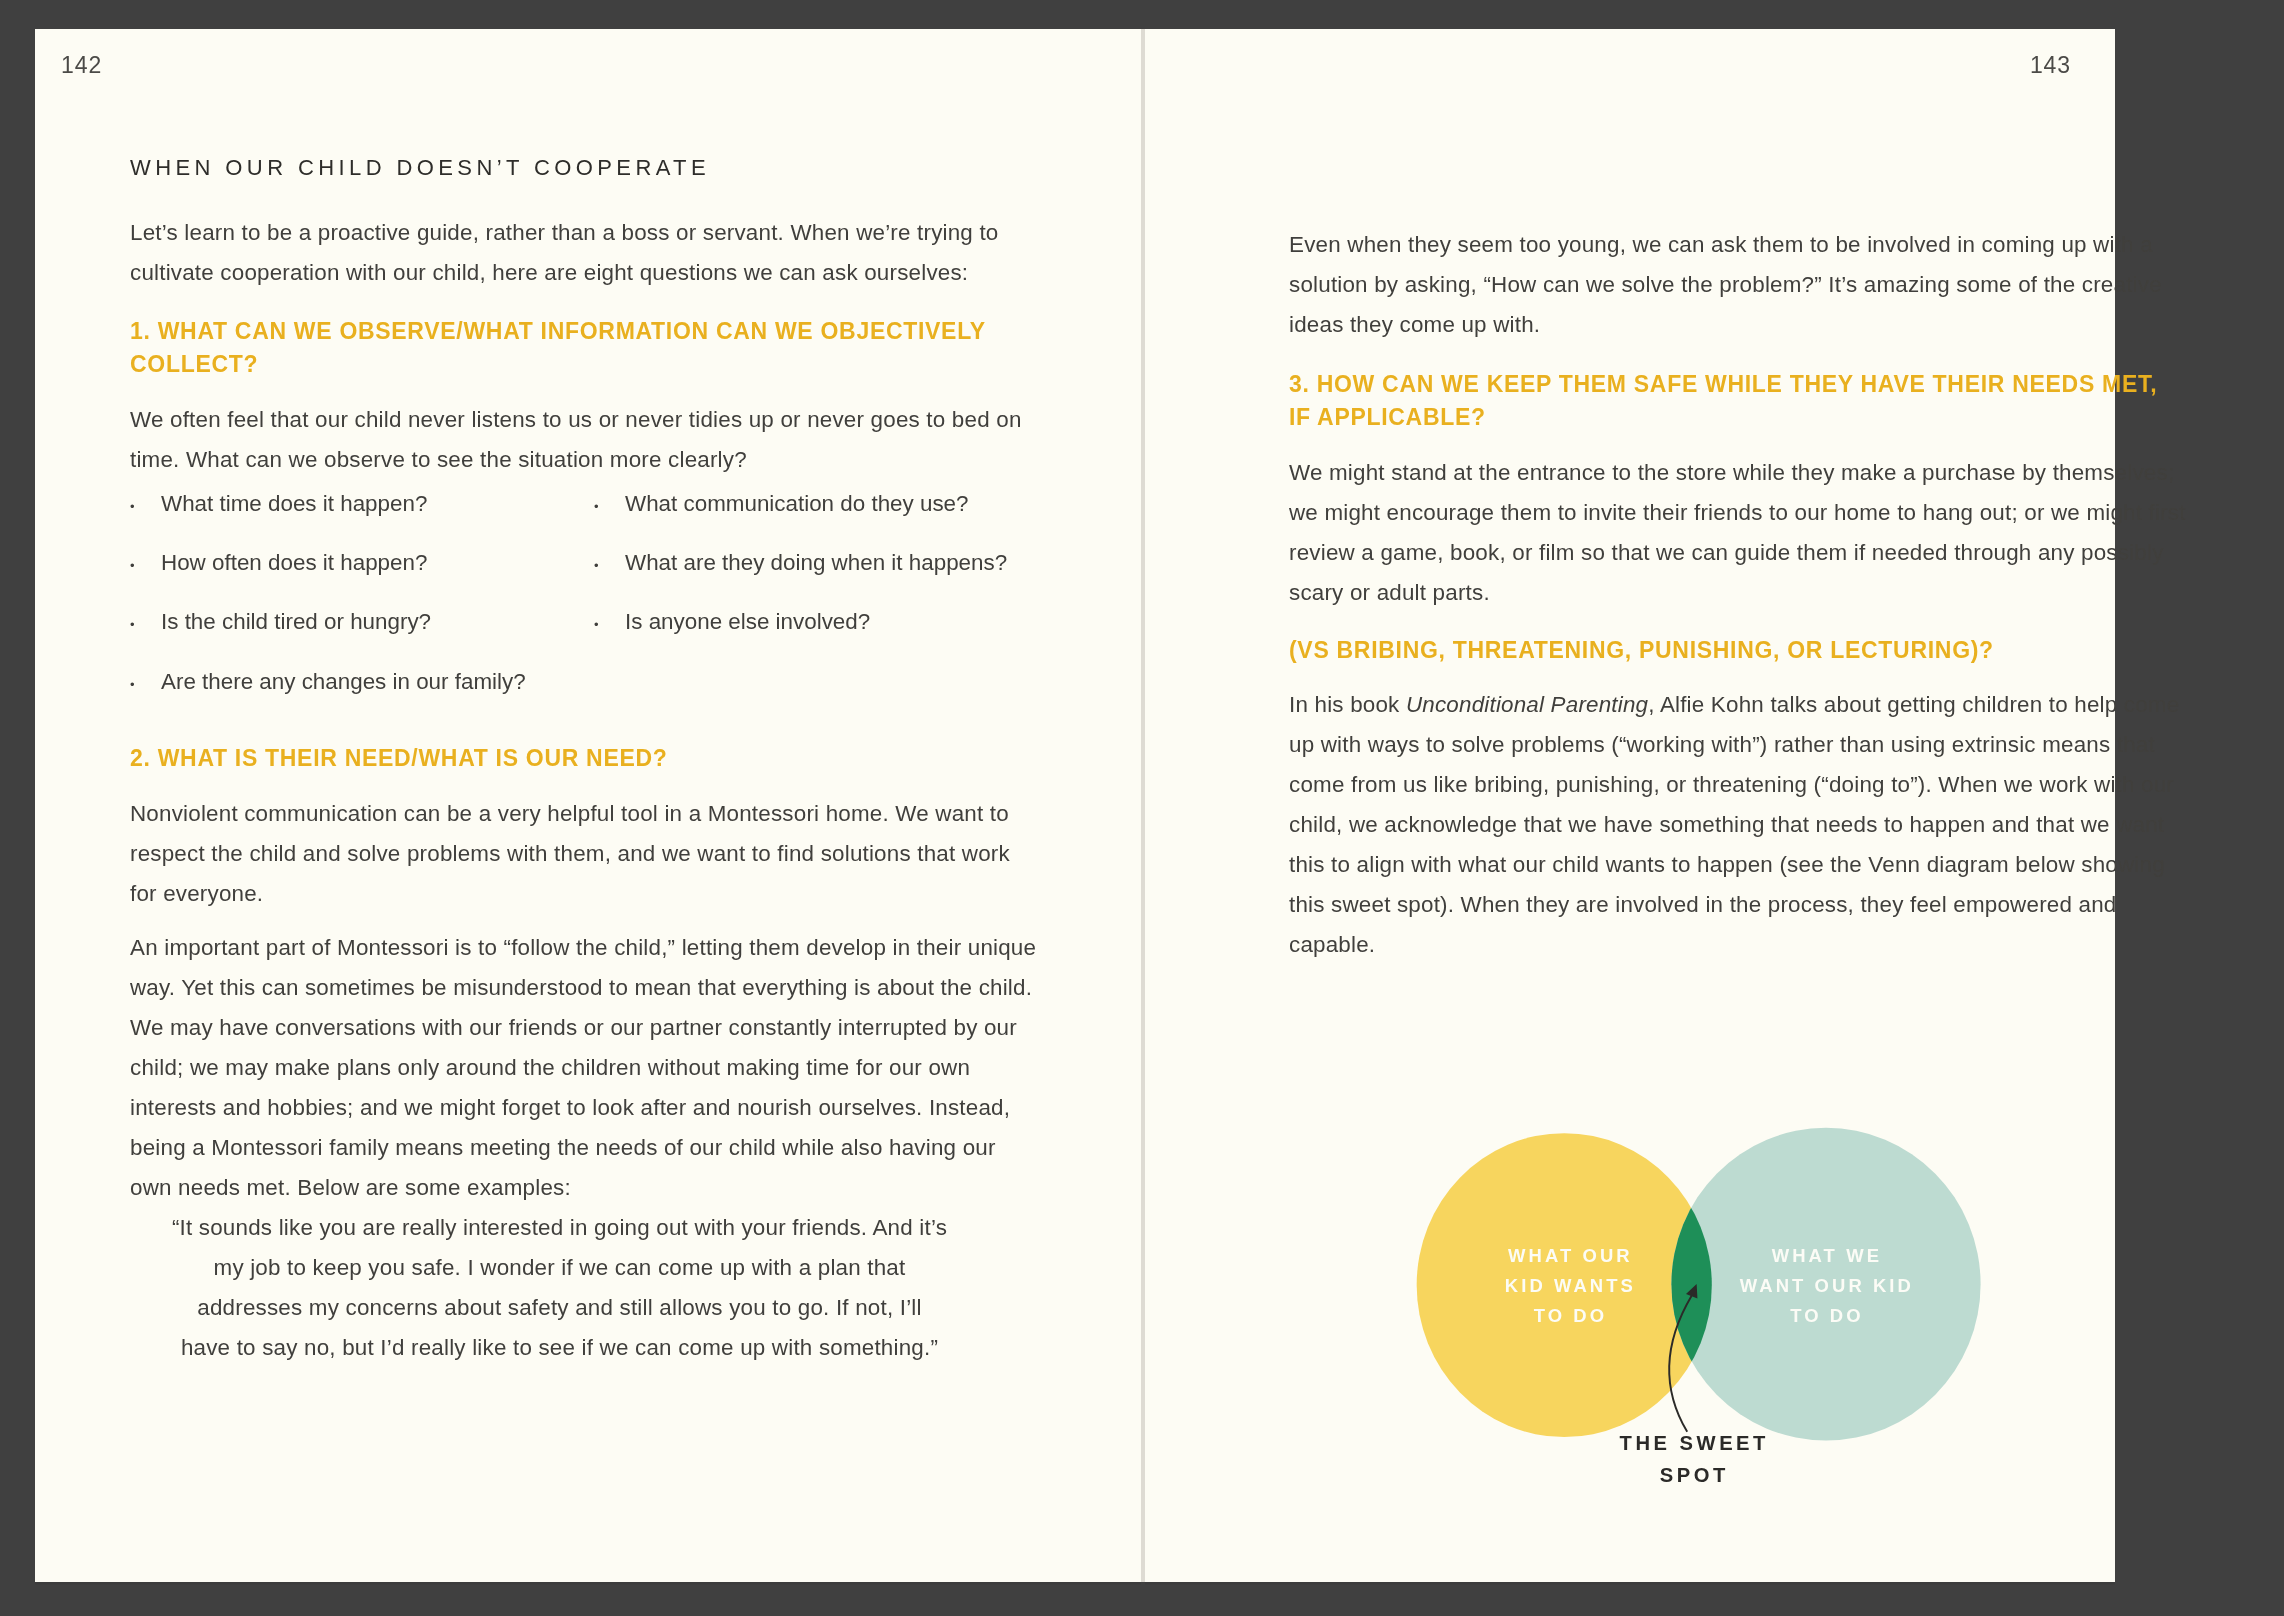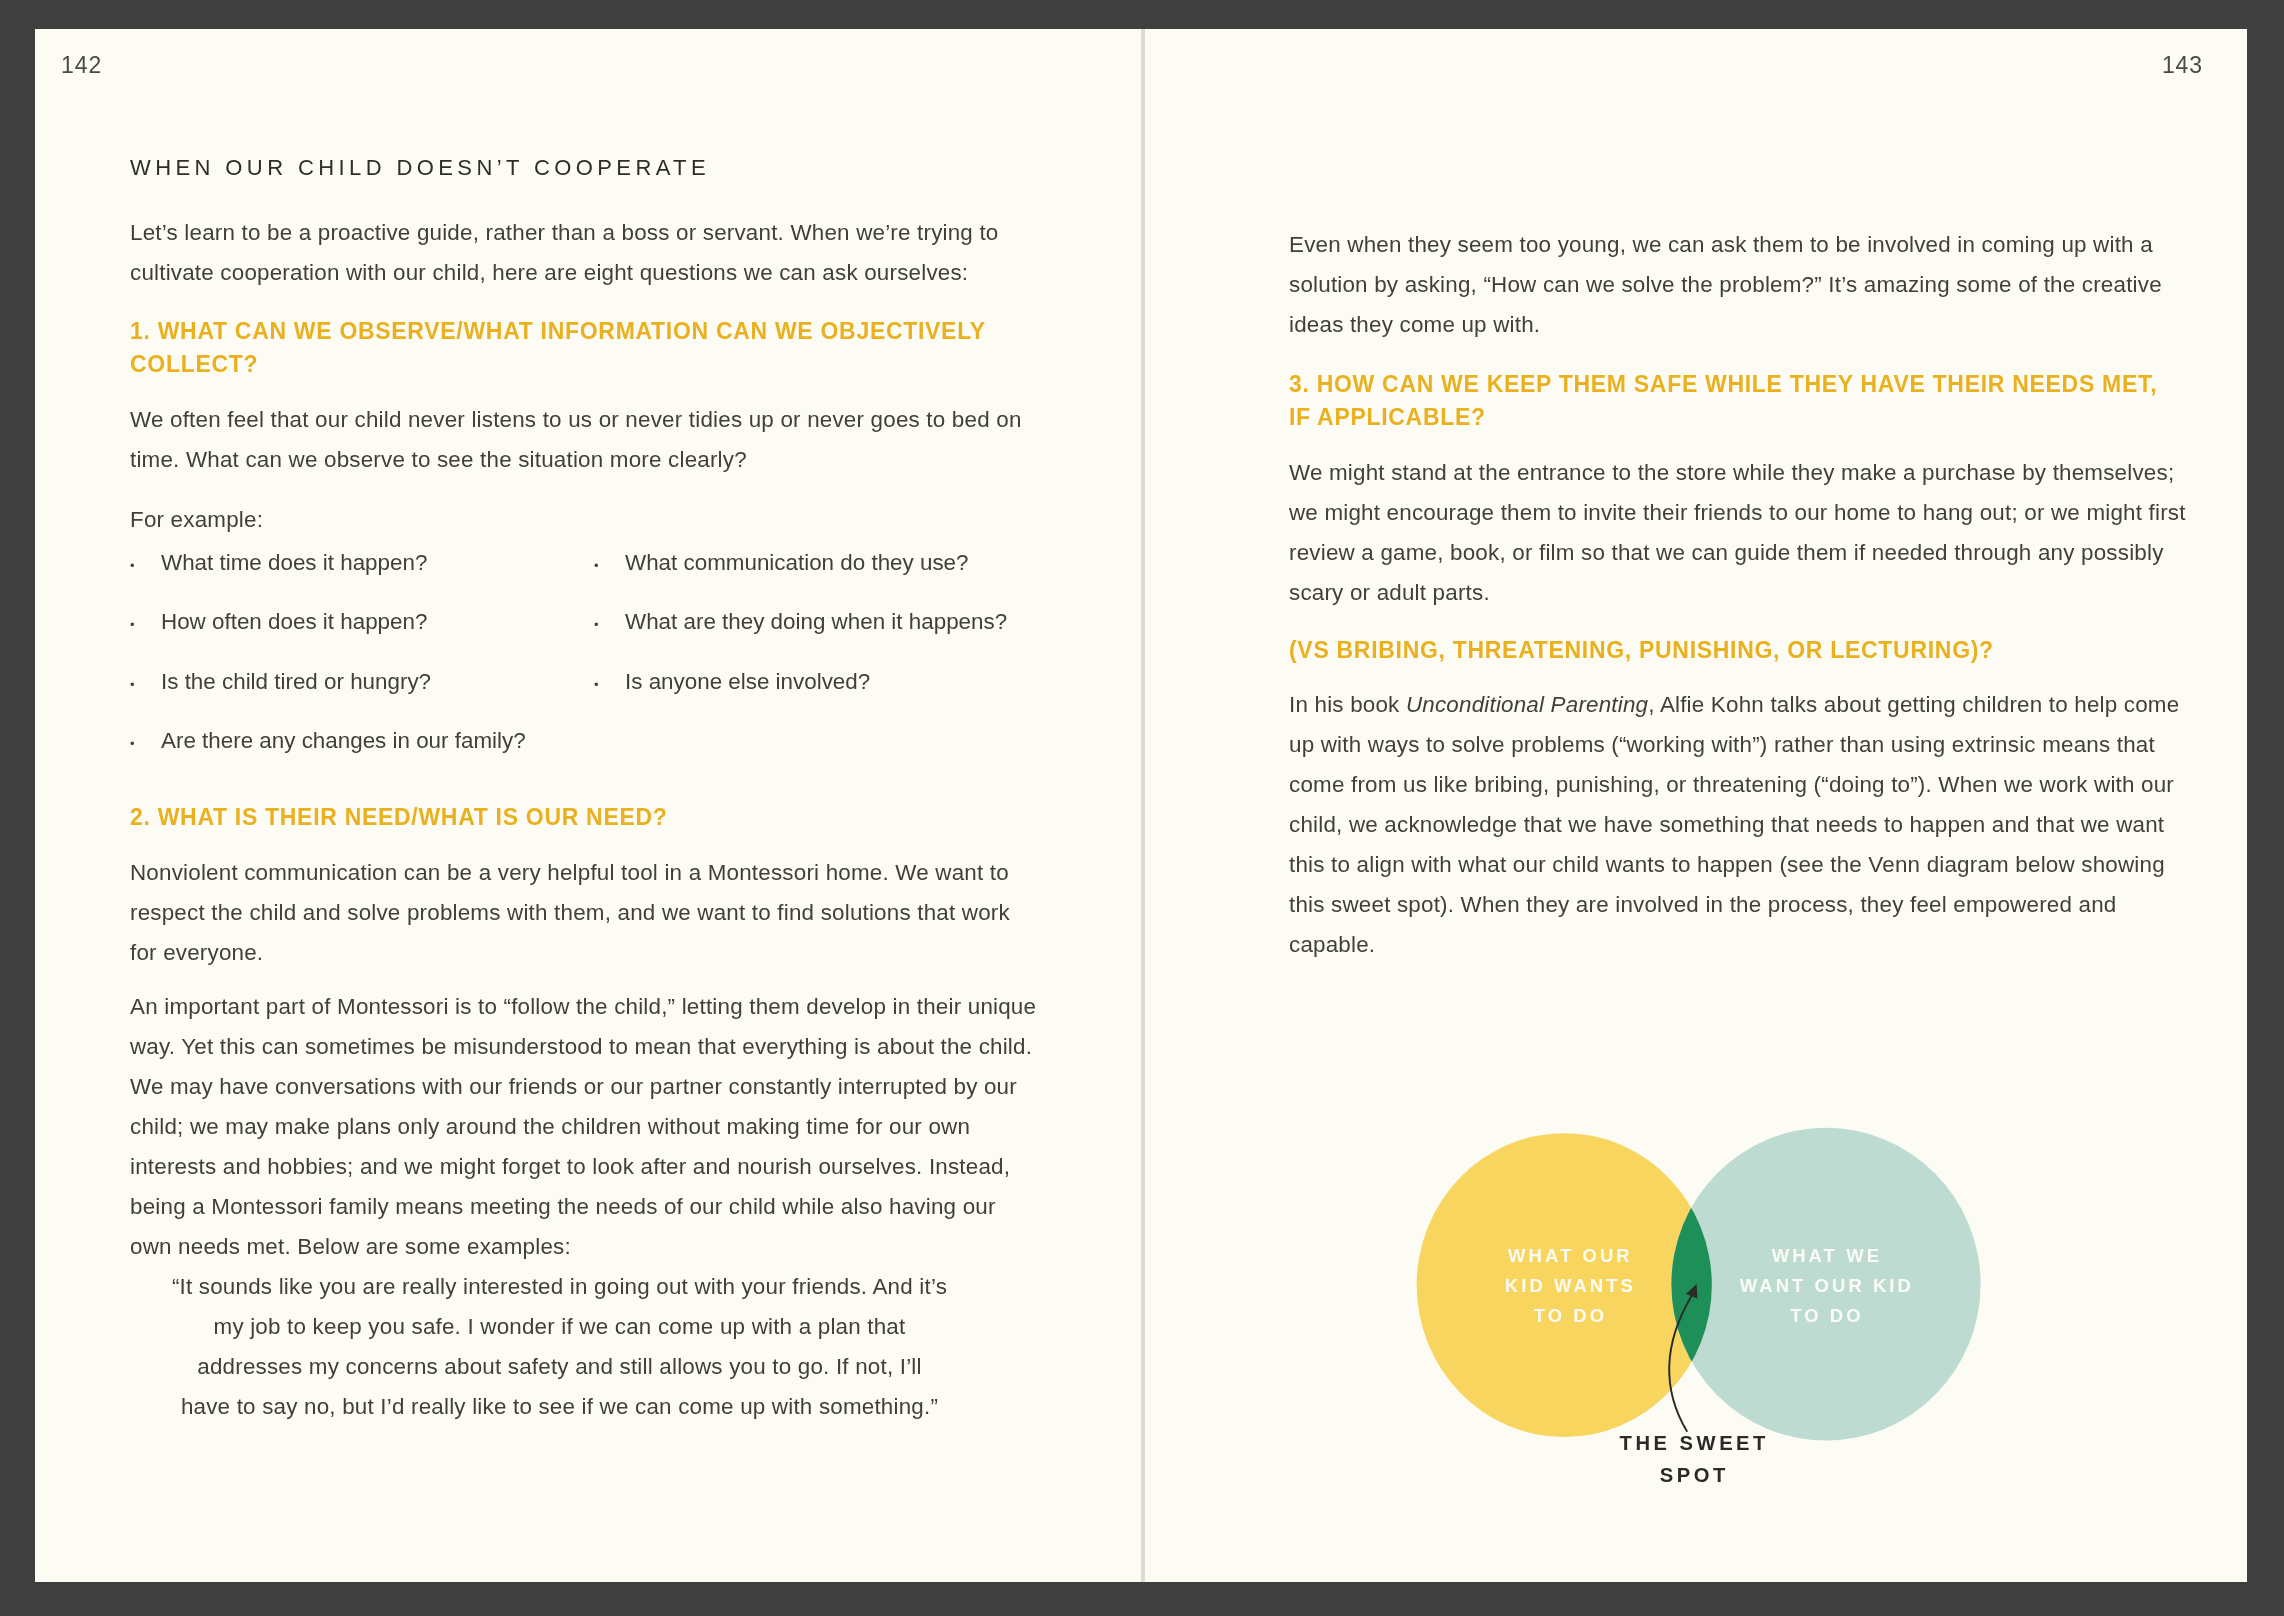--- a/index.html
+++ b/index.html
@@ -7,21 +7,21 @@
     position:relative; width:2284px; height:1616px;
     background:#404040; overflow:hidden;
     font-family:"Liberation Sans", sans-serif;
     color:#403F3C;
   }
   .page {
     position:absolute; top:29px; height:1553px; background:#FDFCF4;
     box-shadow:0 2.6px 0 rgba(0,0,0,0.05);
   }
   .page.left  { left:35px;   width:1106px; }
-  .page.right { left:1145px; width:1102px; }
+  .page.right { left:1145px; width:970px; }
   .gutter {
     position:absolute; left:1141px; top:29px; width:3.5px; height:1553px;
     background:#DEDBD3;
   }
   .pagenum {
     position:absolute; top:23px; font-size:23px; color:#4B4A47; letter-spacing:0.9px;
   }
   .page.left  .pagenum { left:26px; }
   .page.right .pagenum { right:44px; }
 
@@ -87,21 +87,20 @@
 
       <div class="body-text intro">Let’s learn to be a proactive guide, rather than a boss or servant. When we’re trying to cultivate cooperation with our child, here are eight questions we can ask ourselves:</div>
 
       <div class="h1-blk">
         <div class="h-yellow">1. WHAT CAN WE OBSERVE/WHAT INFORMATION CAN WE OBJECTIVELY</div>
         <div class="h-yellow">COLLECT?</div>
       </div>
 
       <div class="body-text p1-blk">We often feel that our child never listens to us or never tidies up or never goes to bed on time. What can we observe to see the situation more clearly?</div>
 
-      <div class="body-text fx-blk">For example:</div>
 
       <div class="bullets">
         <div class="bcol1">
           <div class="brow">
             <span class="dot">•</span>
             <span class="btxt">What time does it happen?</span>
           </div>
           <div class="brow">
             <span class="dot">•</span>
             <span class="btxt">How often does it happen?</span>

